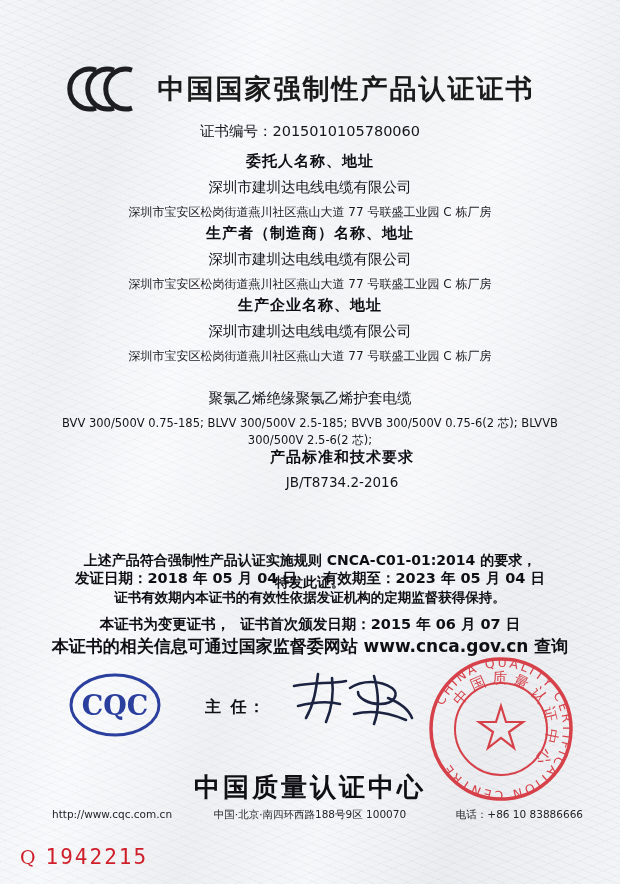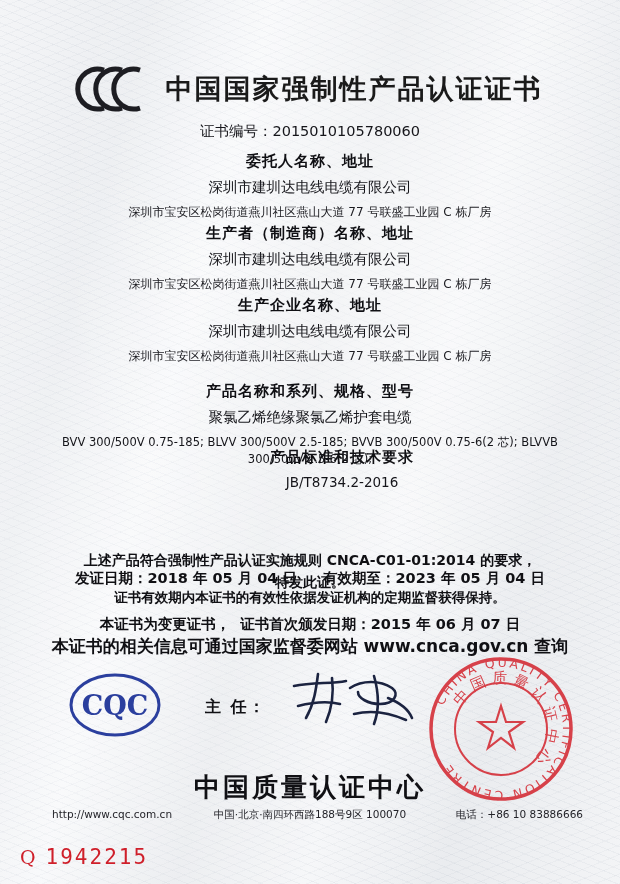--- a/index.html
+++ b/index.html
@@ -49,21 +49,20 @@
   }
 
   
   .header {
     position: absolute;
     left: 0; top: 58px;
     width: 592px;
     display: flex;
     align-items: center;
     justify-content: center;
-    margin-left: 8px;
   }
   .ccc-logo {
     width: 86px;
     height: 62px;
     margin-right: 14px;
     flex: none;
   }
   .title {
     font-size: 27px;
     letter-spacing: 2px;
@@ -262,21 +261,20 @@
       <div class="sect-line small">深圳市宝安区松岗街道燕川社区燕山大道 77 号联盛工业园 C 栋厂房</div>
     </div>
 
     <div class="block" style="top:296px;">
       <div class="sect-title">生产企业名称、地址</div>
       <div class="sect-line">深圳市建圳达电线电缆有限公司</div>
       <div class="sect-line small">深圳市宝安区松岗街道燕川社区燕山大道 77 号联盛工业园 C 栋厂房</div>
     </div>
 
     <div class="block" style="top:382px;">
-      <div class="sect-title">产品名称和系列、规格、型号</div>
       <div class="sect-line">聚氯乙烯绝缘聚氯乙烯护套电缆</div>
       <div class="model-line" style="margin-top:7px;">BVV 300/500V 0.75-185; BLVV 300/500V 2.5-185; BVVB 300/500V 0.75-6(2 芯); BLVVB 300/500V 2.5-6(2 芯);</div>
     </div>
 
     <div class="block" style="top:448px;padding-left:32px;">
       <div class="sect-title">产品标准和技术要求</div>
       <div class="sect-line mono">JB/T8734.2-2016</div>
     </div>
 
     <div class="statement">

